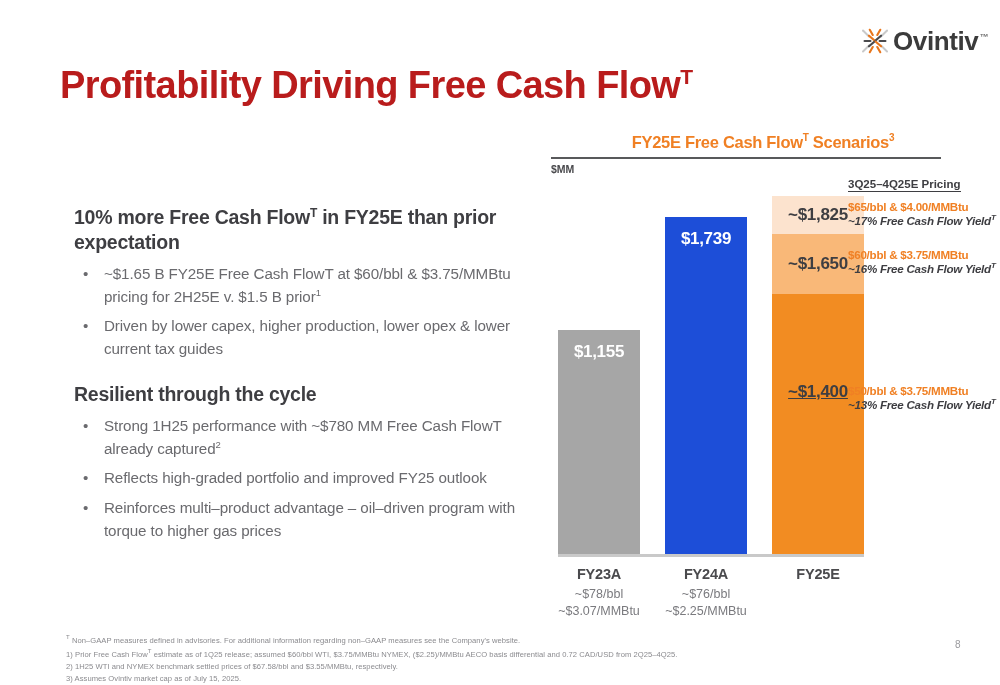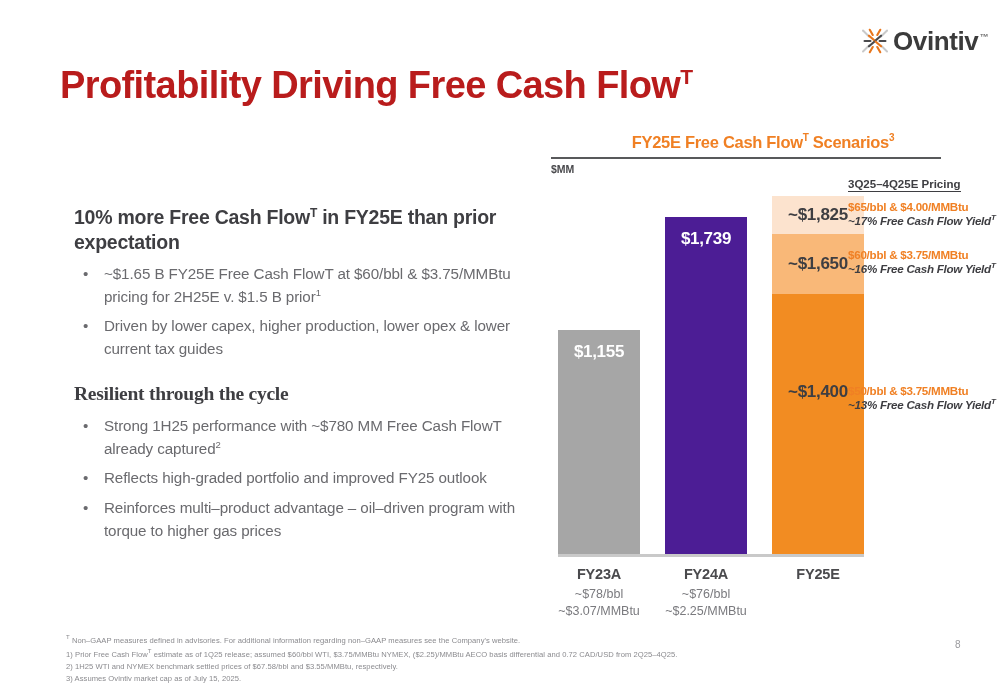--- a/index.html
+++ b/index.html
@@ -35,21 +35,21 @@
   ul.bullets { list-style: none; margin-top: 7px; }
   ul.bullets li {
     position: relative; padding-left: 30px;
     font-size: 15.2px; color: #6A6A6E; line-height: 1.52;
     margin-bottom: 6px; letter-spacing: -0.1px;
   }
   ul.bullets li .dot {
     position: absolute; left: 9px; top: 0; font-size: 15.2px; color: #6A6A6E;
   }
   .sup { font-size: 9.5px; vertical-align: super; }
-  #head2 { margin-top: 22px; font-family: Liberation Serif, serif; }
+  #head2 { margin-top: 22px; }
 
   
   #chart { position: absolute; left: 540px; top: 132px; width: 460px; height: 490px; }
   #chart-title {
     position: absolute; left: 58px; top: 0; width: 330px; text-align: center;
     font-size: 16.5px; font-weight: bold; color: #F08024; letter-spacing: -0.3px;
   }
   #chart-title .dag { font-size: 10px; vertical-align: super; }
   #chart-title .sup { font-size: 10px; }
   #chart-rule { position: absolute; left: 11px; top: 25px; width: 390px; height: 1.5px; background: #58595B; }
@@ -162,36 +162,36 @@
     <div id="chart-rule"></div>
     <div id="chart-unit">$MM</div>
     <div id="pricing-head">3Q25–4Q25E Pricing</div>
 
     <div id="plot">
 
       <div class="bar" style="left:18px; top:198px; width:82px; height:224px; background:#A6A6A6;">
         <div class="bar-label" style="top:12px; color:#FFFFFF;">$1,155</div>
       </div>
 
-      <div class="bar" style="left:125px; top:85px; width:82px; height:337px; background:#4c1d95;">
+      <div class="bar" style="left:125px; top:85px; width:82px; height:337px; background:#1d4ed8;">
         <div class="bar-label" style="top:12px; color:#FFFFFF;">$1,739</div>
       </div>
 
       <div class="bar" style="left:232px; top:64px; width:92px; height:358px;">
 
         <div class="bar" style="left:0; top:0; width:92px; height:38px; background:#FCE3CE;">
           <div class="bar-label" style="top:9px; color:#3E3E42;">~$1,825</div>
         </div>
 
         <div class="bar" style="left:0; top:38px; width:92px; height:60px; background:#F9B878;">
           <div class="bar-label" style="top:20px; color:#3E3E42;">~$1,650</div>
         </div>
 
         <div class="bar" style="left:0; top:98px; width:92px; height:260px; background:#F28C22;">
-          <div class="bar-label" style="top:88px; color:#3E3E42;">~$1,400</div>
+          <div class="bar-label" style="top:88px; color:#3E3E42;text-decoration:underline;">~$1,400</div>
         </div>
       </div>
 
       <div id="baseline"></div>
 
       <div class="xtick" style="left:10px; top:434px; width:98px;">
         <div class="name">FY23A</div>
         <div class="sub">~$78/bbl</div>
         <div class="sub" style="margin-top:0;">~$3.07/MMBtu</div>
       </div>

